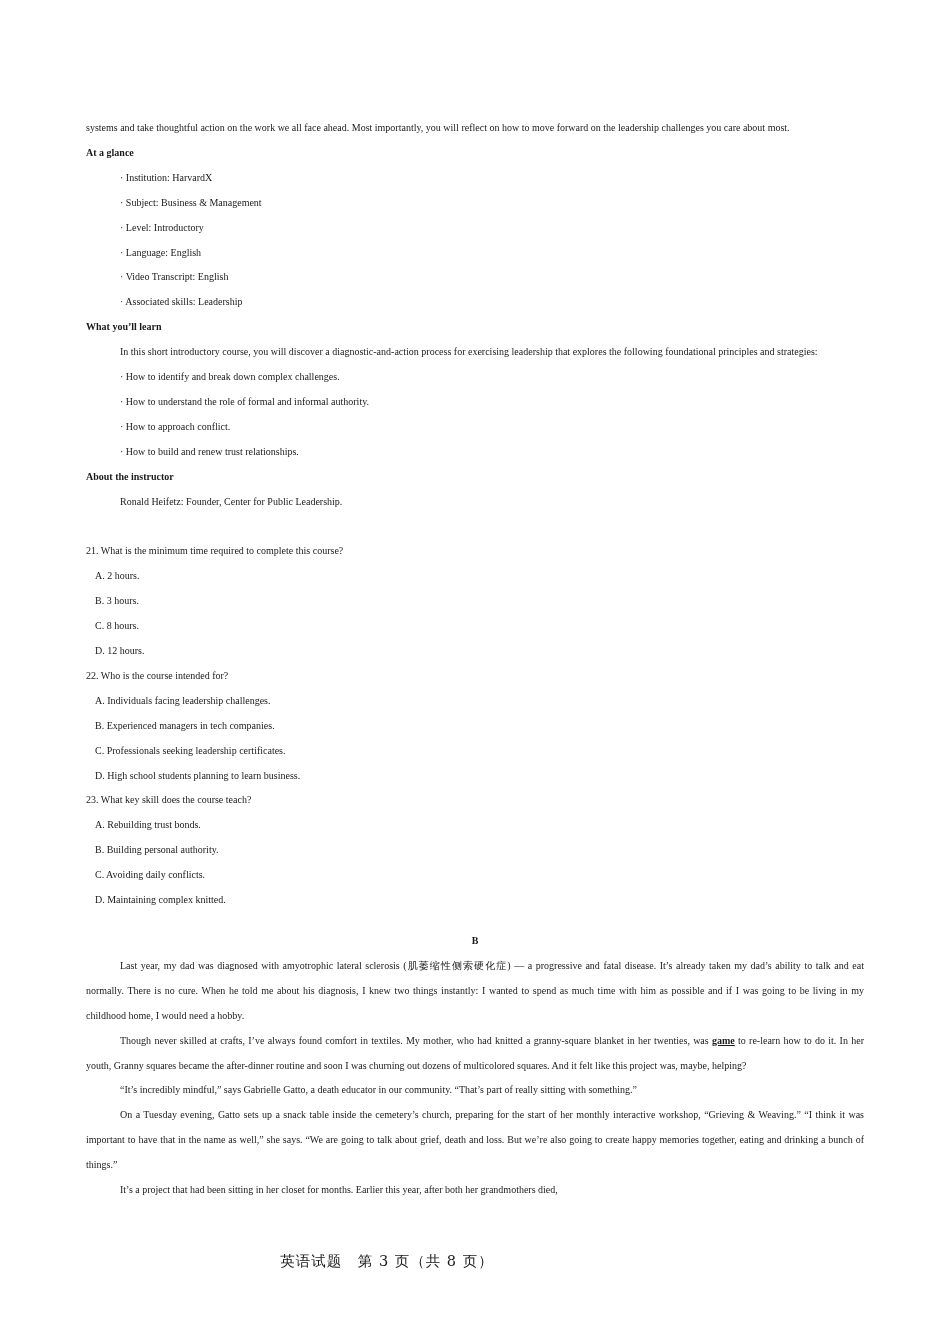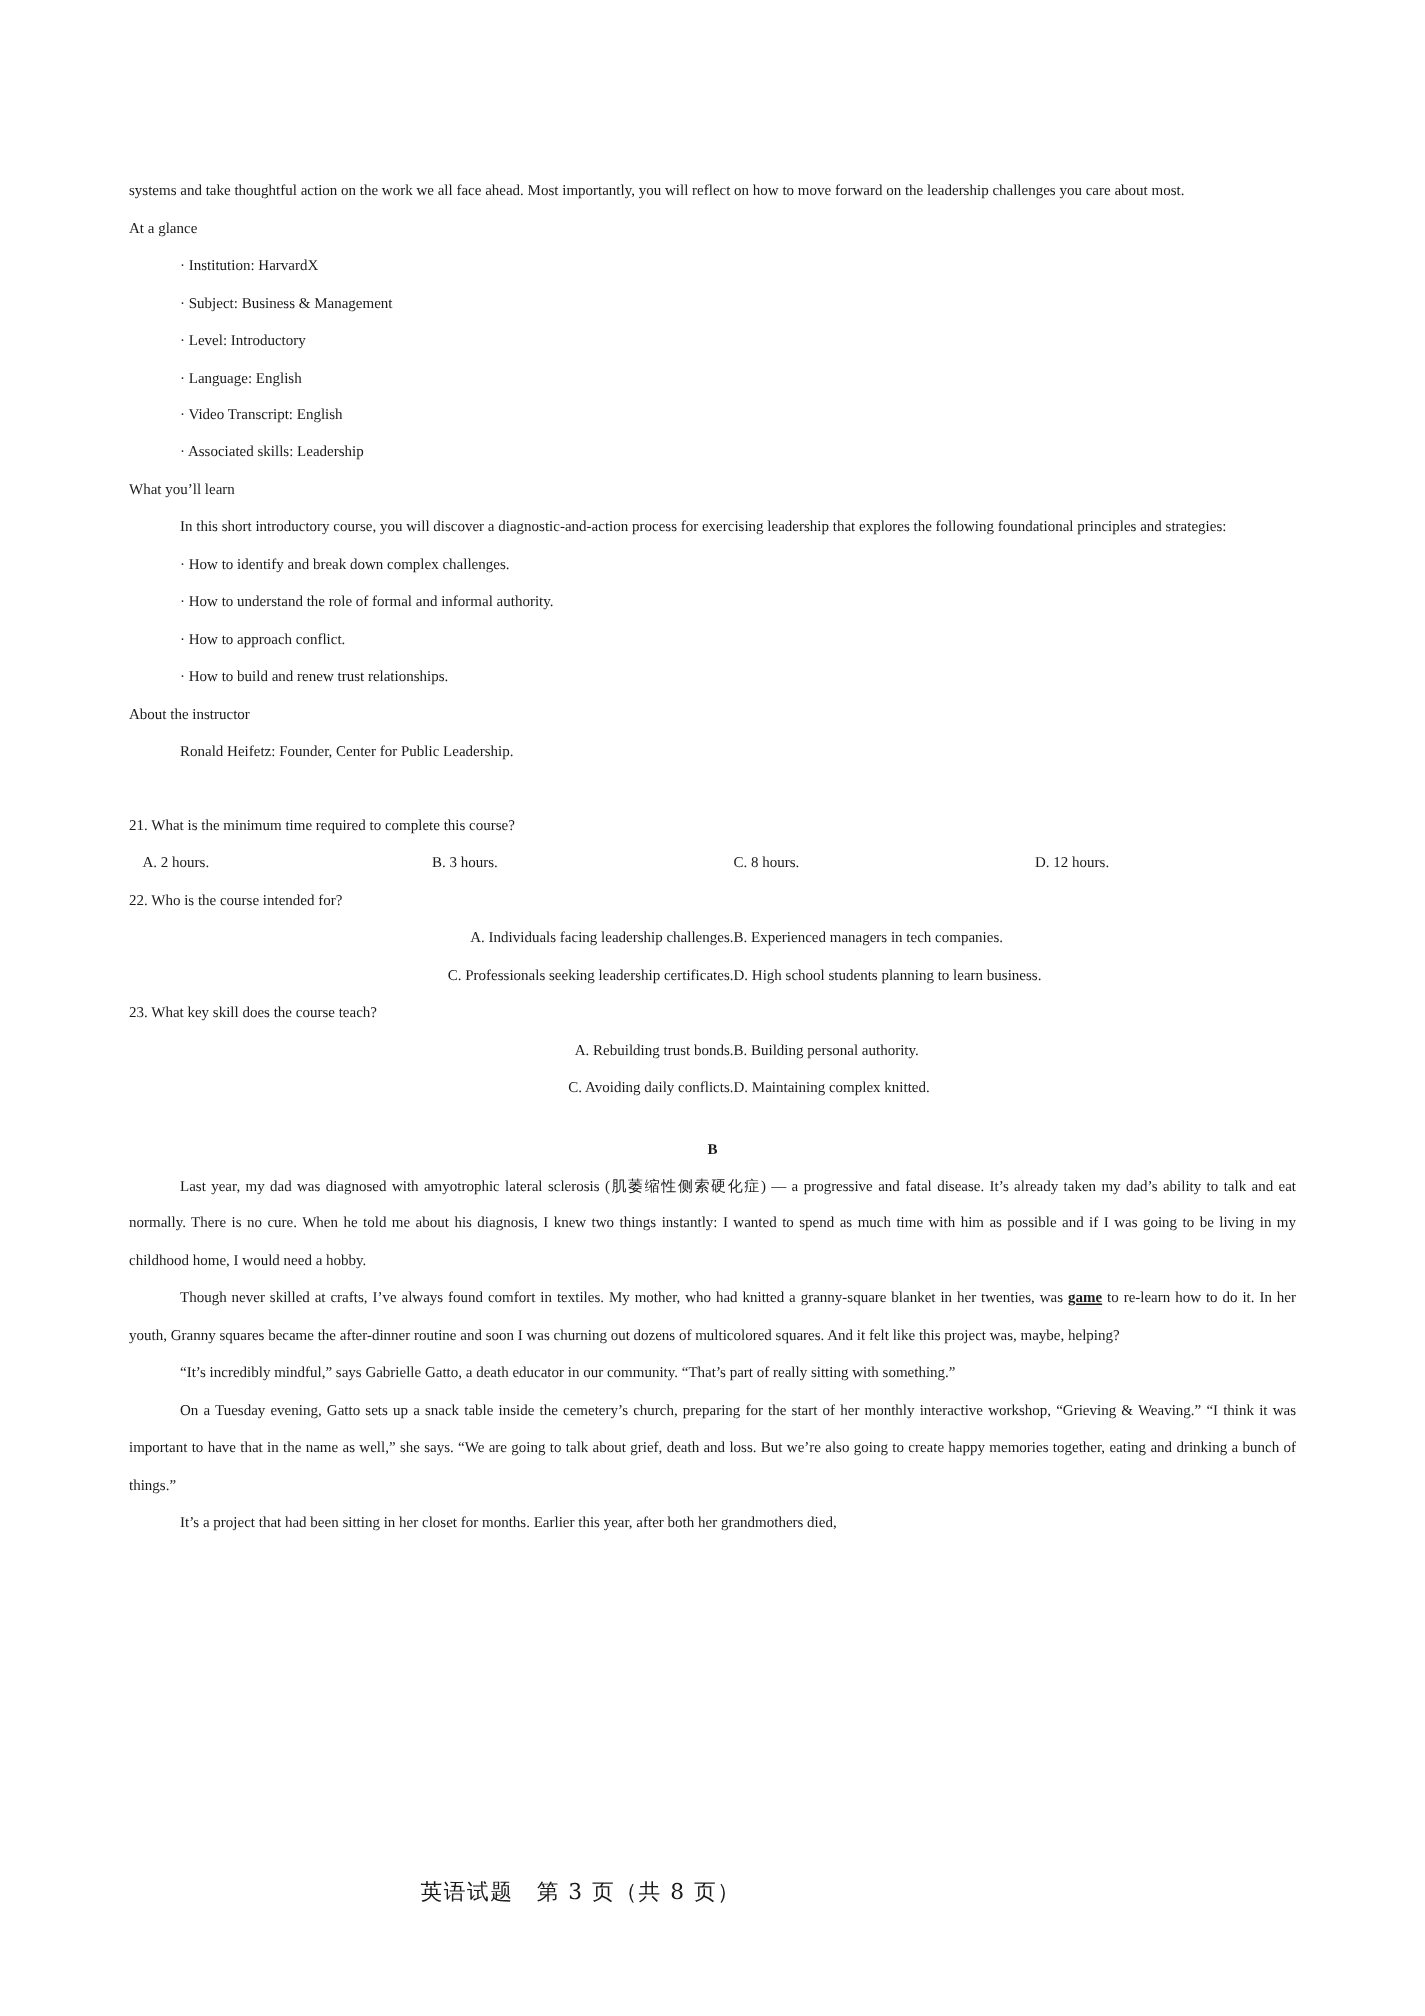--- a/index.html
+++ b/index.html
@@ -1,27 +1,27 @@
 <!DOCTYPE html>
 <html><head>
 <meta charset="utf-8">
 <style>
   html, body { margin:0; padding:0; background:#ffffff; }
   body { width:950px; height:1344px; position:relative; overflow:hidden;
          font-family:"Liberation Serif", "DejaVu Serif", serif; color:#1a1a1a; }
   .page { position:absolute; left:86px; top:116px; width:778px; font-size:10px; line-height:24.9px; }
   p { margin:0; text-align:justify; }
   .indent { text-indent:34px; }
-  .heading { font-weight:normal; }
+  .heading { font-weight:bold; }
   .bullet { padding-left:34px; }
   .qline { margin:0; }
-  .opts { display:flex; padding-left:9px; }
+  .opts { display:flex; padding-left:9px;flex-direction:column; }
   .opts4 span { display:inline-block; }
   .o4a { width:193px; } .o4b { width:201px; } .o4c { width:201px; }
-  .opts2 .col { width:394px;text-align:right; }
+  .opts2 .col { width:394px; }
   .section-letter { text-align:center; font-weight:bold; margin-top:16px; }
   .gap { height:24.9px; }
   .underline-bold { font-weight:bold; text-decoration:underline;font-family:Liberation Serif, serif; }
   .footer { position:absolute; top:1252px; left:0; width:774px; text-align:center;
             font-size:14.5px; letter-spacing:1px; font-family:"DejaVu Serif", serif; }
 </style>
 </head>
 <body>
 
 <div class="page">

